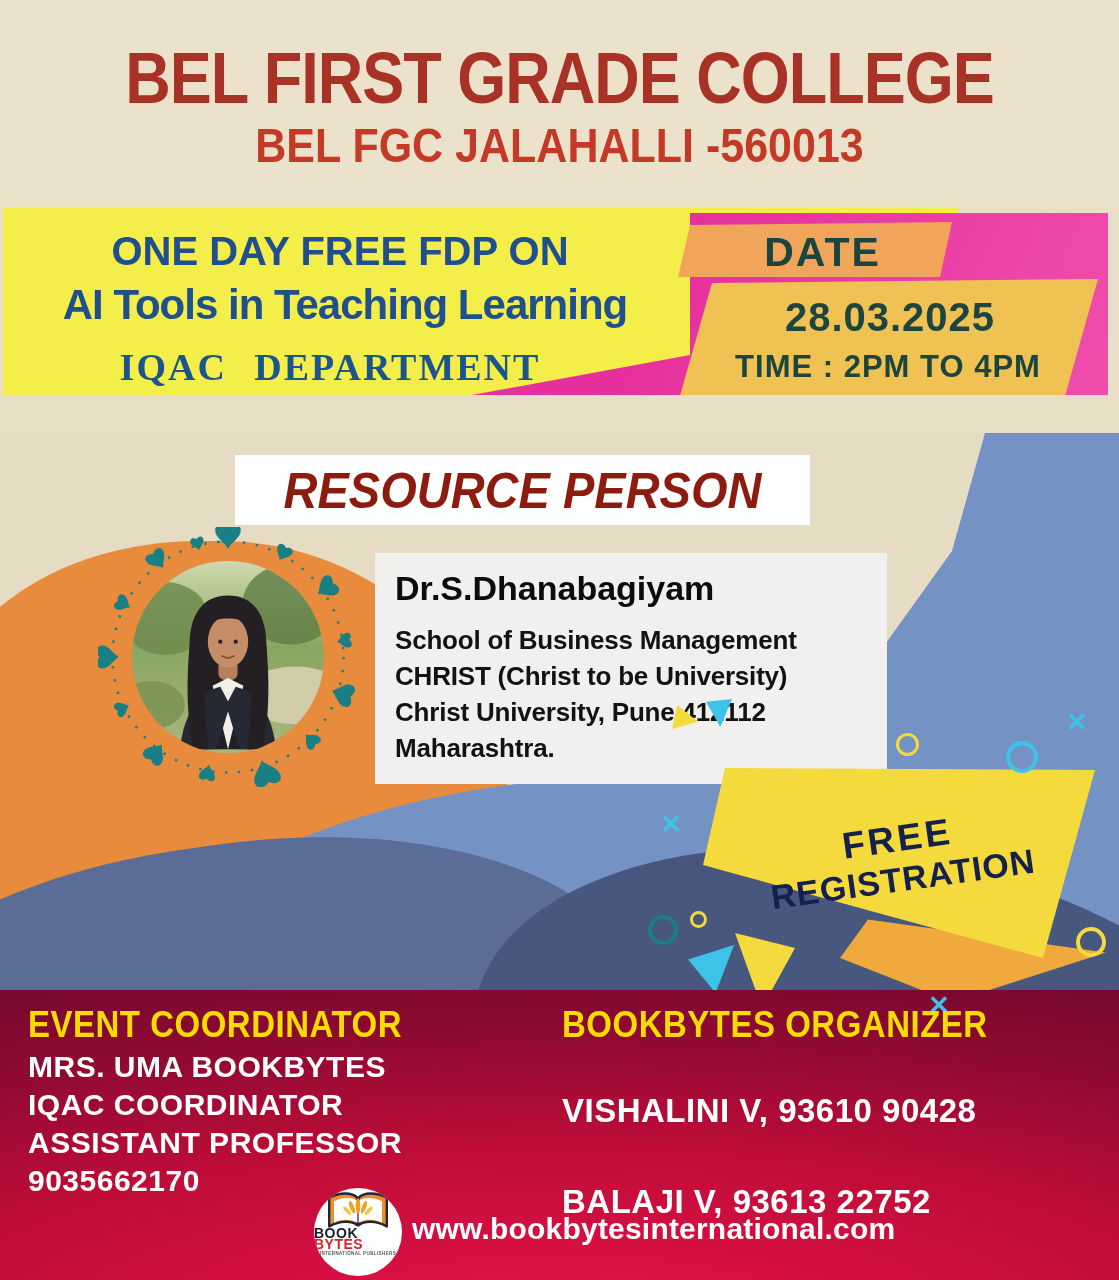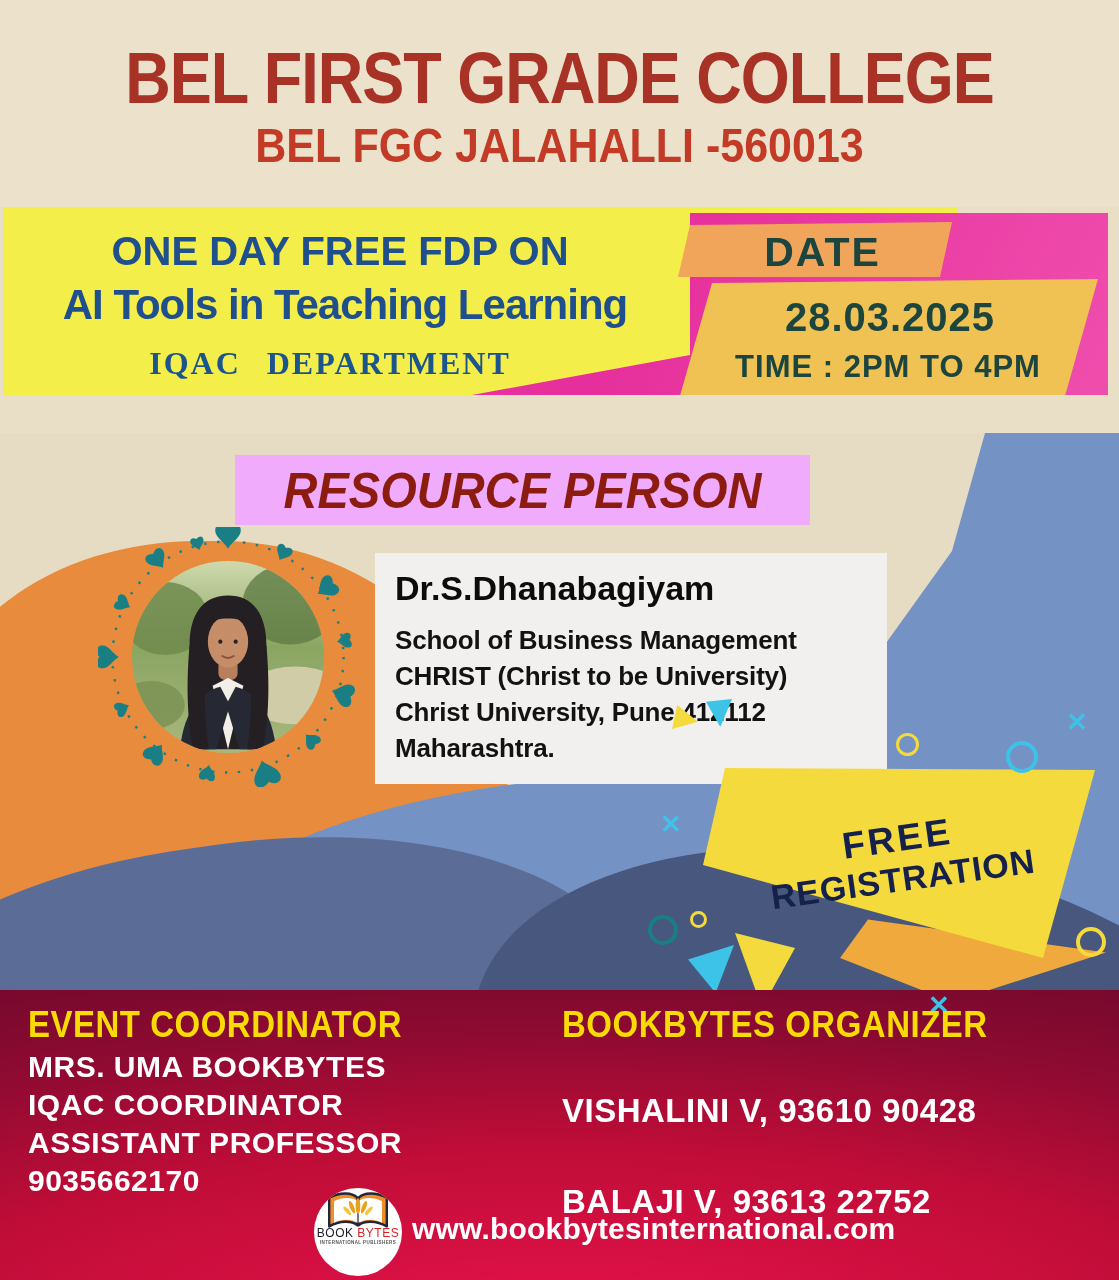--- a/index.html
+++ b/index.html
@@ -22,40 +22,40 @@
     clip-path:polygon(690px 6px,1108px 6px,1108px 226px,265px 226px,690px 148px);}
   .date-orange{left:0;top:0;width:1119px;height:226px;background:#f1a55a;
     clip-path:polygon(690px 18px,952px 15px,940px 70px,678px 70px);}
   .date-yellow{left:0;top:0;width:1119px;height:226px;background:#efc253;
     clip-path:polygon(712px 76px,1098px 72px,1058px 214px,672px 217px);}
   .fdp-line1{left:20px;top:22px;width:640px;text-align:center;color:#204f8d;
     font-size:40px;font-weight:900;white-space:nowrap;}
   .fdp-line2{left:0px;top:74px;width:690px;text-align:center;color:#204f8d;
     font-size:42px;font-weight:900;white-space:nowrap;letter-spacing:-1px;}
   .fdp-dept{left:30px;top:138px;width:600px;text-align:center;color:#1c558b;
-    font-family:"Liberation Serif",serif;font-size:32px;font-weight:700;word-spacing:16px;letter-spacing:2px;}
+    font-family:"Liberation Serif",serif;font-size:38px;font-weight:700;word-spacing:16px;letter-spacing:2px;}
   .date-label{left:715px;top:22px;width:215px;text-align:center;color:#1b453e;
     font-size:41px;font-weight:900;letter-spacing:2px;}
   .date-value{left:695px;top:88px;width:390px;text-align:center;color:#1b453e;
     font-size:40px;font-weight:900;letter-spacing:1px;white-space:nowrap;}
   .time-value{left:688px;top:142px;width:400px;text-align:center;color:#1b453e;
     font-size:31px;font-weight:900;letter-spacing:1px;white-space:nowrap;}
 
   
   .middle{left:0;top:433px;width:1119px;height:557px;background:#e6dcc3;overflow:hidden;}
   .blue-diagonal{left:0;top:0;width:1119px;height:557px;background:#7492c4;
     clip-path:polygon(985px 0,1119px 0,1119px 557px,330px 557px,800px 330px,952px 118px);}
   .blob-orange{left:-70px;top:108px;width:580px;height:500px;background:#e88b3c;
     border-radius:48% 52% 55% 45% / 42% 58% 46% 54%;}
   .wave-blue{left:130px;bottom:-265px;width:1060px;height:480px;background:#7492c4;border-radius:50%;}
   .wave-slate{left:-190px;bottom:-285px;width:840px;height:430px;background:#5b6d96;
     border-radius:48%;transform:rotate(-8deg);}
   .wave-navy{right:-170px;bottom:-305px;width:820px;height:440px;background:#47577e;
     border-radius:50%;transform:rotate(10deg);}
-  .rp-title-box{left:235px;top:22px;width:575px;height:70px;background:#f0abfc;
+  .rp-title-box{left:235px;top:22px;width:575px;height:70px;background:#ffffff;
     display:flex;align-items:center;justify-content:center;}
   .rp-title{color:#8c1c10;font-size:47px;font-weight:900;font-style:italic;letter-spacing:0;white-space:nowrap;transform:scaleY(1.05);}
   .info-box{left:375px;top:120px;width:512px;min-height:196px;background:#f1f0ee;
     padding:16px 20px 18px 20px;box-sizing:border-box;}
   .rp-name{color:#0c0c0c;font-size:34px;font-weight:900;letter-spacing:0;margin-bottom:14px;white-space:nowrap;}
   .rp-line{color:#121212;font-size:26px;font-weight:800;line-height:36px;letter-spacing:-0.2px;white-space:nowrap;}
   
   .wreath{left:98px;top:94px;width:260px;height:260px;}
   .photo{left:132px;top:128px;width:192px;height:192px;border-radius:50%;overflow:hidden;}
   
@@ -81,21 +81,21 @@
   .f-title{color:#f8da04;font-size:33px;font-weight:900;letter-spacing:0.5px;transform:scaleY(1.1);transform-origin:left top;white-space:nowrap;}
   .f-line{color:#ffffff;font-weight:900;letter-spacing:0.5px;white-space:nowrap;}
   .coord-col{left:28px;top:14px;width:530px;}
   .coord-col .f-line{font-size:30px;line-height:38px;}
   .org-col{left:562px;top:14px;width:530px;}
   .org-col .f-line{font-size:33px;line-height:45px;margin-top:46px;}
   .org-col .f-title{margin-bottom:4px;}
   .coord-col .f-title{margin-bottom:6px;}
   .logo-circle{left:314px;top:198px;width:88px;height:88px;border-radius:50%;background:#ffffff;
     display:flex;flex-direction:column;align-items:center;justify-content:flex-start;overflow:hidden;}
-  .logo-word{font-size:12px;font-weight:400;letter-spacing:0.5px;line-height:11px;margin-top:-2px;}
+  .logo-word{font-size:14px;font-weight:700;letter-spacing:0.5px;line-height:11px;margin-top:-2px;}
   .logo-word .b1{color:#1c1c2a;}
   .logo-word .b2{color:#d8232a;}
   .logo-tag{font-size:4.5px;font-weight:700;color:#555;letter-spacing:0.4px;margin-top:1px;}
   .website{left:412px;top:222px;width:520px;color:#ffffff;font-size:30px;font-weight:900;
     letter-spacing:0.2px;white-space:nowrap;}
   .footer-x{left:928px;top:2px;}
 </style>
 </head>
 <body>
 

